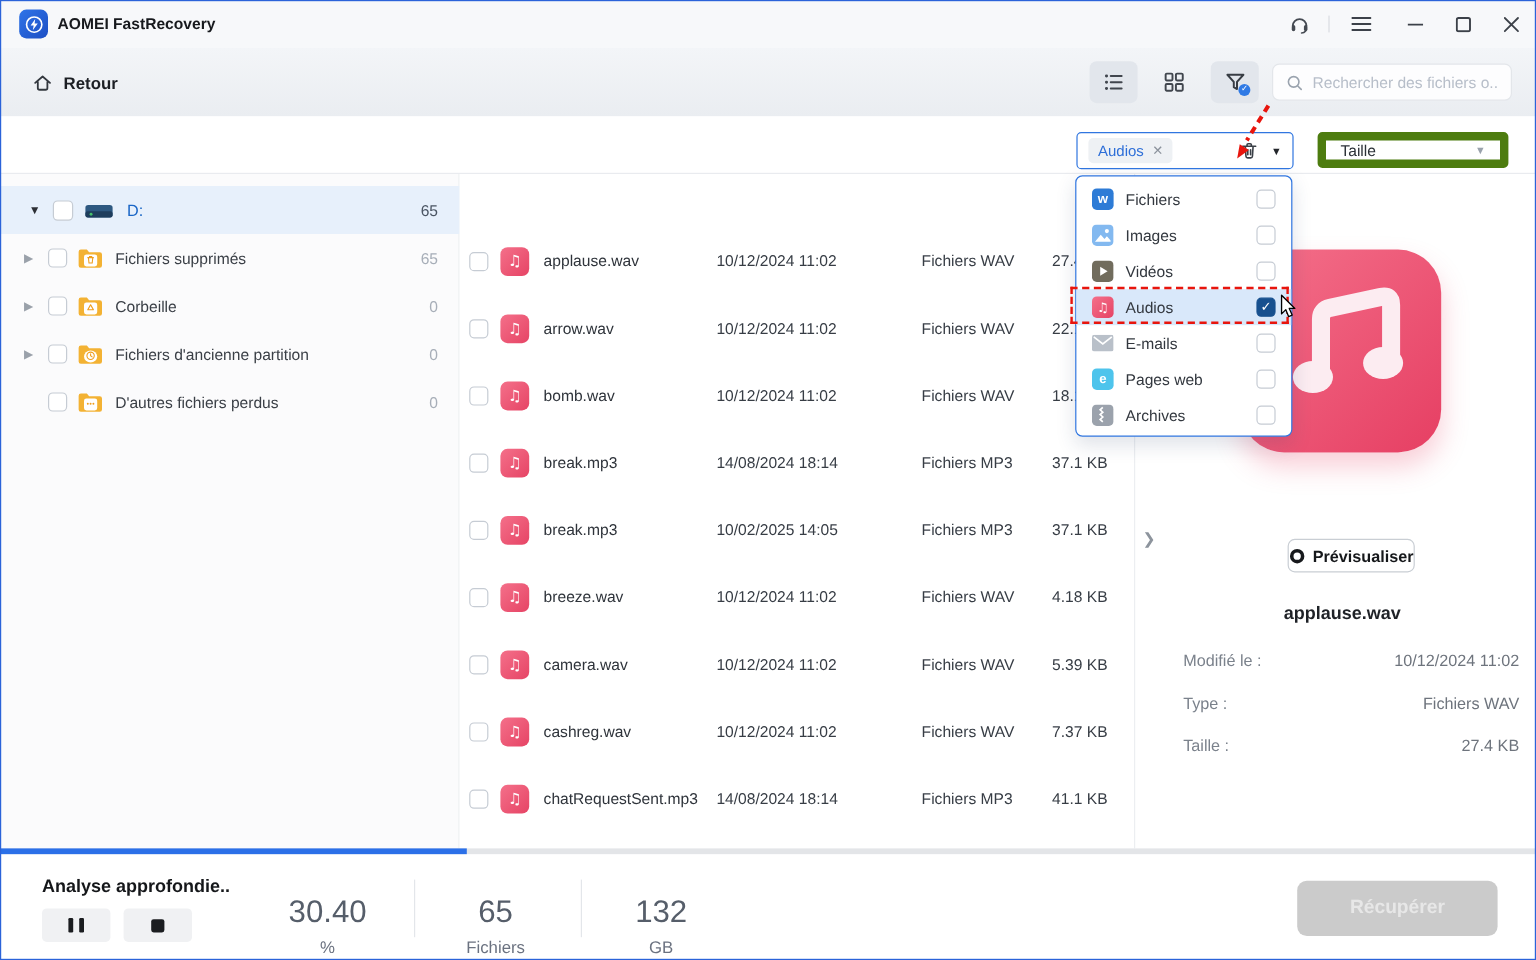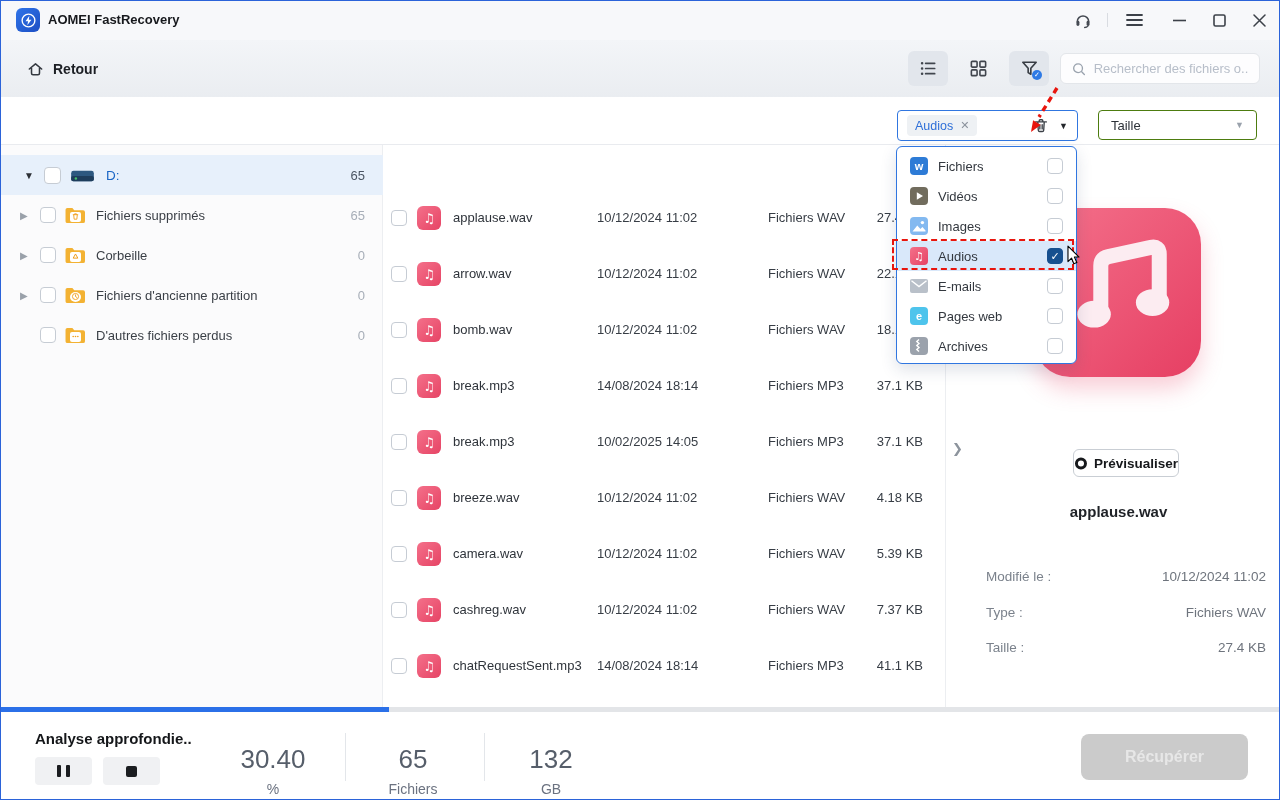--- a/index.html
+++ b/index.html
@@ -32,21 +32,21 @@
   
   .filterbar { position:absolute; left:0; top:97px; width:1280px; height:48px; background:#fff; border-bottom:1px solid #e9ebef; }
   .type-filter { position:absolute; left:897px; top:13px; width:181px; height:31px; background:#fff;
                  border:1.5px solid #3076e0; border-radius:4px; display:flex; align-items:center; padding:0 9px; }
   .chip { background:#eef1f4; border-radius:4px; height:21px; display:flex; align-items:center; padding:0 8px; gap:7px; }
   .chip-label { font-size:12.5px; color:#2e6fd8; }
   .chip-x { font-size:11px; color:#8b929c; }
   .tf-trash { margin-left:auto; display:flex; }
   .tf-caret { margin-left:9px; font-size:9px; color:#23262b; }
   .size-filter { position:absolute; left:1098px; top:13px; width:159px; height:30px; background:#fff;
-                 border:1px solid #4d7c0f; border-radius:4px; display:flex; align-items:center; padding:0 12px; }
+                 border:7px solid #4d7c0f; border-radius:4px; display:flex; align-items:center; padding:0 12px; }
   .size-label { font-size:13px; color:#2c3138; }
   .size-caret { margin-left:auto; font-size:9px; color:#9aa2ac; }
 
   
   .content { position:absolute; left:0; top:145px; width:1280px; height:562px; }
 
   .sidebar { position:absolute; left:0; top:0; width:383px; height:562px; background:#fbfbfc; border-right:1px solid #eceef1; }
   .tree-root { position:absolute; left:0; top:10px; width:383px; height:40px; background:#e7f0fb; display:flex; align-items:center; }
   .tree-item { position:absolute; left:0; width:383px; height:40px; display:flex; align-items:center; }
   .caret-down { margin-left:24px; font-size:10px; color:#2c2f35; }
@@ -85,21 +85,21 @@
 
   
   .rightpanel { position:absolute; left:945px; top:0; width:335px; height:562px; background:#fff; border-left:1px solid #eceef1; }
   .collapse-chevron { position:absolute; left:6px; top:296px; font-size:13px; color:#8d949d; }
   .big-audio { position:absolute; left:88px; top:63px; width:167px; height:169px; border-radius:36px;
                background:linear-gradient(135deg,#f4718b,#e63f63); box-shadow:0 12px 22px rgba(230,63,99,.25); }
   .preview-btn { position:absolute; left:127px; top:304px; width:106px; height:28px; background:#fff;
                  border:1px solid #c9ced4; border-radius:6px; display:flex; align-items:center; justify-content:center; gap:6px; }
   .preview-label { font-size:13.5px; font-weight:bold; color:#16181b; }
   .pv-filename { position:absolute; left:40px; top:358px; width:265px; text-align:center; font-size:15px; font-weight:bold; color:#1f2227; }
-  .detail-row { position:absolute; left:40px; width:280px; height:20px;margin-top:26px; }
+  .detail-row { position:absolute; left:40px; width:280px; height:20px; }
   .detail-label { position:absolute; left:0; font-size:13.5px; color:#7b828c; }
   .detail-value { position:absolute; right:0; font-size:13.5px; color:#6e747d; }
 
   
   .dropdown { position:absolute; left:896px; top:146px; width:181px; height:218px; background:#fff;
               border:1px solid #3076e0; border-radius:6px; box-shadow:0 6px 16px rgba(40,60,100,.15);
               padding:4px 0; z-index:20; }
   .dd-item { position:relative; height:30px; display:flex; align-items:center; padding:0 13px; gap:10px; }
   .dd-item.selected { background:#d9e8fa; }
   .dd-ico { width:18px; height:18px; flex:none; display:flex; align-items:center; justify-content:center;
@@ -434,36 +434,36 @@
 
   <div class="dropdown">
     <div class="dd-item">
       <span class="dd-ico doc">w</span>
       <span class="dd-label">Fichiers</span>
       <span class="cb"></span>
     </div>
     <div class="dd-item">
       <span class="dd-ico">
           <svg width="18" height="18" viewBox="0 0 18 18">
-            <rect width="18" height="18" rx="4" fill="#716c5d"></rect>
-            <path d="M6.8 5.3 13 9l-6.2 3.7Z" fill="#fff"></path>
-          </svg>
-        </span>
-      <span class="dd-label">Vidéos</span>
+            <rect width="18" height="18" rx="4" fill="#83b9f0"></rect>
+            <circle cx="12.4" cy="5.6" r="1.7" fill="#fff"></circle>
+            <path d="M2.5 14.5 7.3 8.6l3.1 3.5 2-2.2 3.1 3.6v1Z" fill="#fff"></path>
+          </svg>
+        </span>
+      <span class="dd-label">Images</span>
       <span class="cb"></span>
     </div>
     <div class="dd-item">
       <span class="dd-ico">
           <svg width="18" height="18" viewBox="0 0 18 18">
-            <rect width="18" height="18" rx="4" fill="#83b9f0"></rect>
-            <circle cx="12.4" cy="5.6" r="1.7" fill="#fff"></circle>
-            <path d="M2.5 14.5 7.3 8.6l3.1 3.5 2-2.2 3.1 3.6v1Z" fill="#fff"></path>
-          </svg>
-        </span>
-      <span class="dd-label">Images</span>
+            <rect width="18" height="18" rx="4" fill="#716c5d"></rect>
+            <path d="M6.8 5.3 13 9l-6.2 3.7Z" fill="#fff"></path>
+          </svg>
+        </span>
+      <span class="dd-label">Vidéos</span>
       <span class="cb"></span>
     </div>
     <div class="dd-item selected">
       <span class="dd-ico audio">♫</span>
       <span class="dd-label">Audios</span>
       <span class="cb checked">✓</span>
     </div>
     <div class="dd-item">
       <span class="dd-ico">
           <svg width="18" height="14" viewBox="0 0 18 14">

